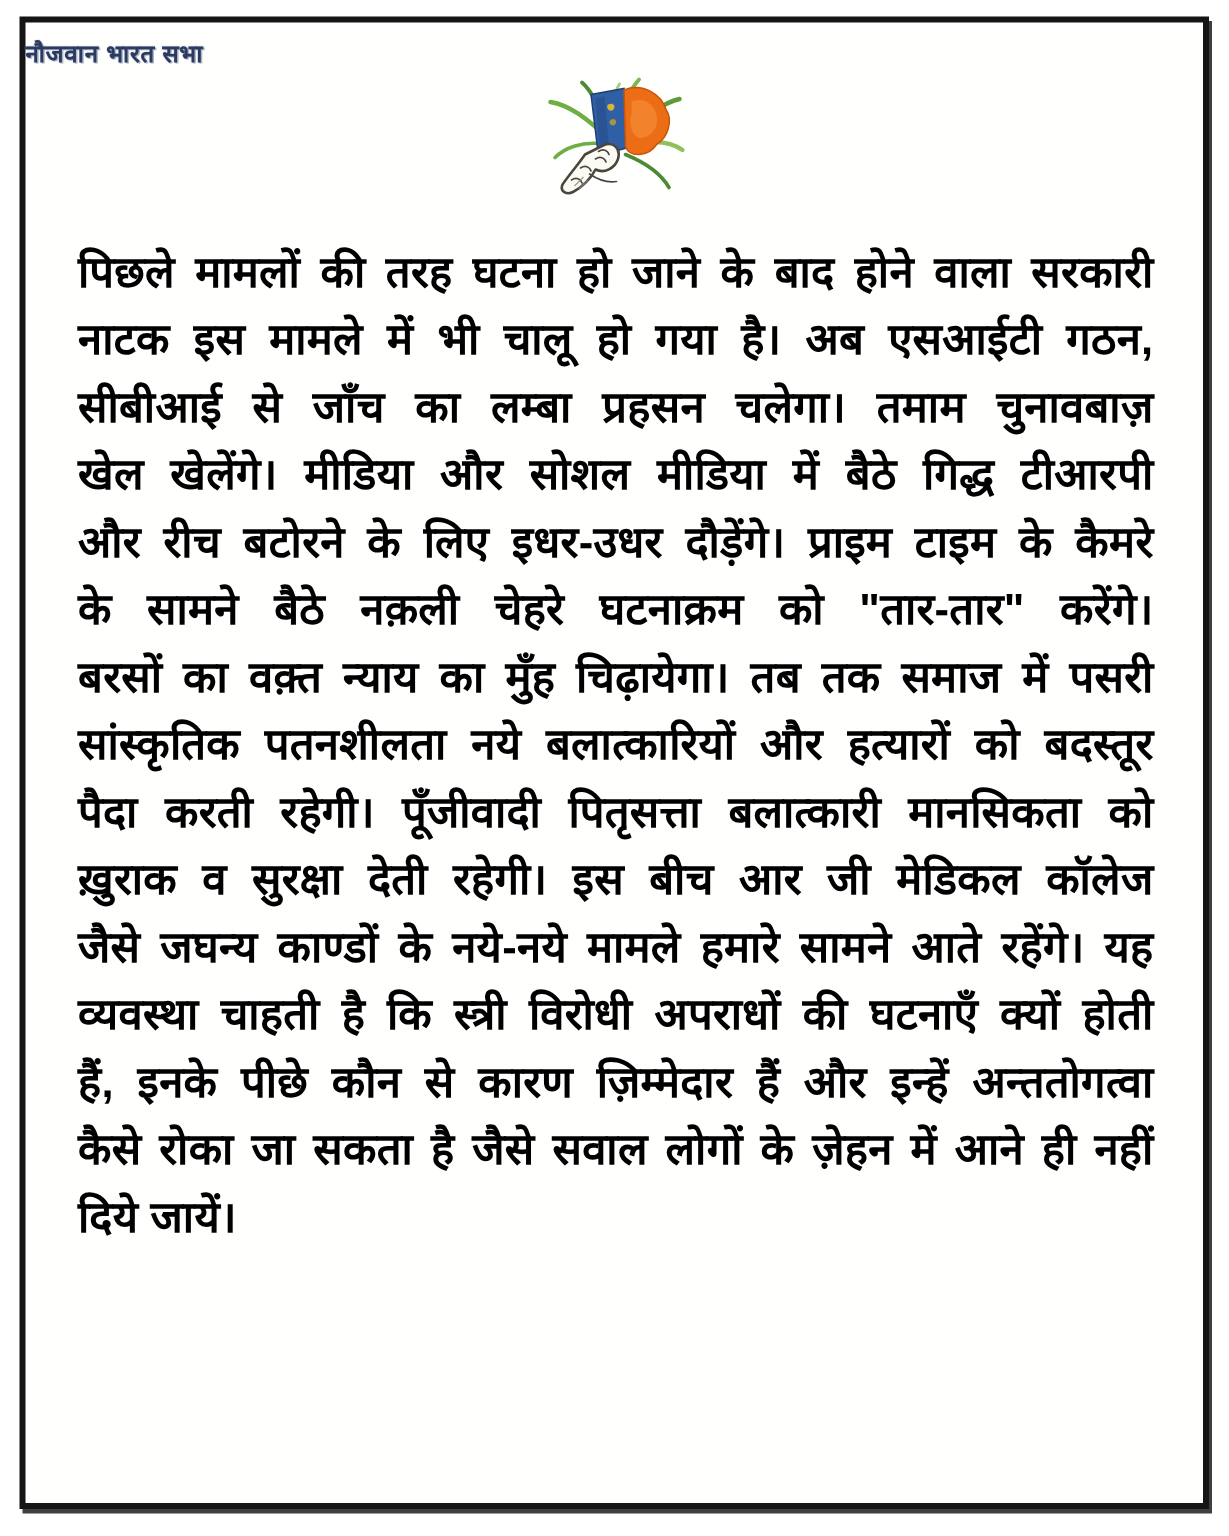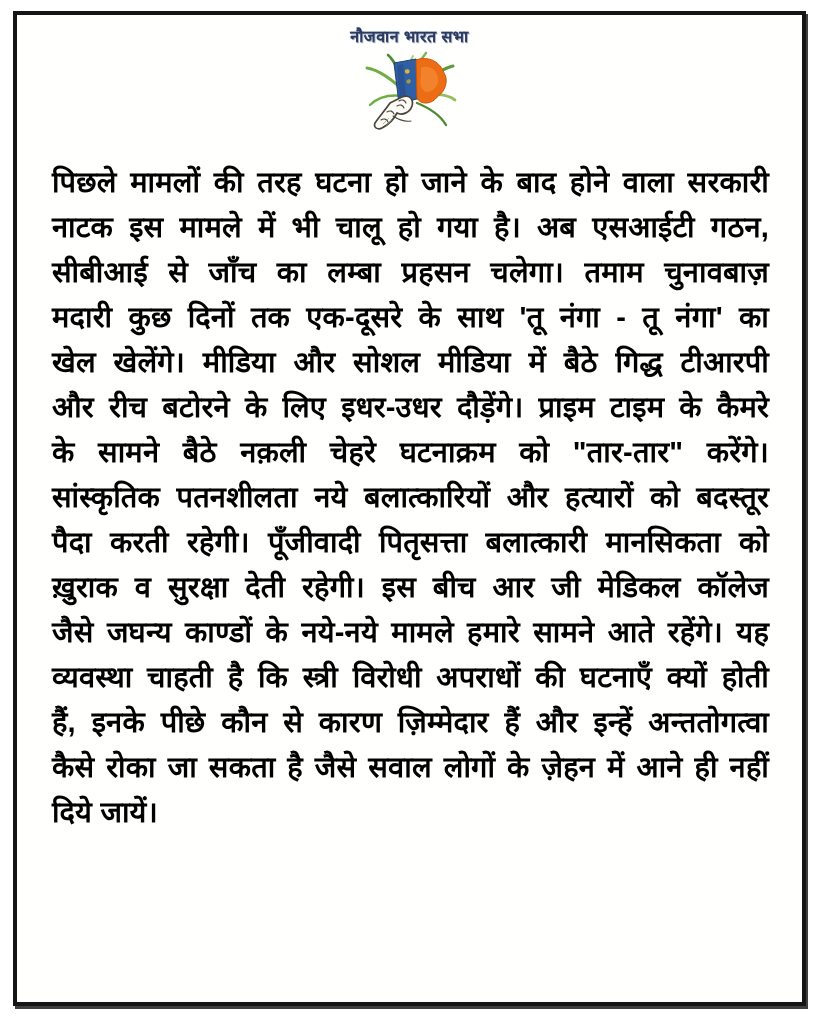--- a/index.html
+++ b/index.html
@@ -16,21 +16,20 @@
     left: 13px;
     top: 11px;
     width: 793px;
     height: 995px;
     box-sizing: border-box;
     border: 4px solid #151515;
     background: #fffffe;
     box-shadow: 2px 3px 0 0 rgba(15,15,15,0.8);
   }
   .logo-block {
-    text-align: center;
     padding-top: 13px;
   }
   .logo-title {
     font-size: 16px;
     font-weight: 700;
     letter-spacing: 0.5px;
     color: #2c3a5f;
     text-shadow: 0 0 1px #8fa5c8, 1px 1px 0 rgba(44,58,95,0.35);
     line-height: 18px;
   }
@@ -100,24 +99,24 @@
         <path d="M24,76 L30,70"></path>
         <path d="M27,78 L33,72"></path>
       </g>
     </svg>
   </div>
 
   <div class="article">
     <div class="text-line">पिछले मामलों की तरह घटना हो जाने के बाद होने वाला सरकारी</div>
     <div class="text-line">नाटक इस मामले में भी चालू हो गया है। अब एसआईटी गठन,</div>
     <div class="text-line">सीबीआई से जाँच का लम्बा प्रहसन चलेगा। तमाम चुनावबाज़</div>
-    <div class="text-line">मदारी कुछ दिनों तक एक-दूसरे के साथ 'तू नंगा - तू नंगा' का</div>
     <div class="text-line">खेल खेलेंगे। मीडिया और सोशल मीडिया में बैठे गिद्ध टीआरपी</div>
     <div class="text-line">और रीच बटोरने के लिए इधर-उधर दौड़ेंगे। प्राइम टाइम के कैमरे</div>
     <div class="text-line">के सामने बैठे नक़ली चेहरे घटनाक्रम को "तार-तार" करेंगे।</div>
+    <div class="text-line">बरसों का वक़्त न्याय का मुँह चिढ़ायेगा। तब तक समाज में पसरी</div>
     <div class="text-line">सांस्कृतिक पतनशीलता नये बलात्कारियों और हत्यारों को बदस्तूर</div>
     <div class="text-line">पैदा करती रहेगी। पूँजीवादी पितृसत्ता बलात्कारी मानसिकता को</div>
     <div class="text-line">ख़ुराक व सुरक्षा देती रहेगी। इस बीच आर जी मेडिकल कॉलेज</div>
     <div class="text-line">जैसे जघन्य काण्डों के नये-नये मामले हमारे सामने आते रहेंगे। यह</div>
     <div class="text-line">व्यवस्था चाहती है कि स्त्री विरोधी अपराधों की घटनाएँ क्यों होती</div>
     <div class="text-line">हैं, इनके पीछे कौन से कारण ज़िम्मेदार हैं और इन्हें अन्ततोगत्वा</div>
     <div class="text-line">कैसे रोका जा सकता है जैसे सवाल लोगों के ज़ेहन में आने ही नहीं</div>
     <div class="text-line last">दिये जायें।</div>
   </div>
 

